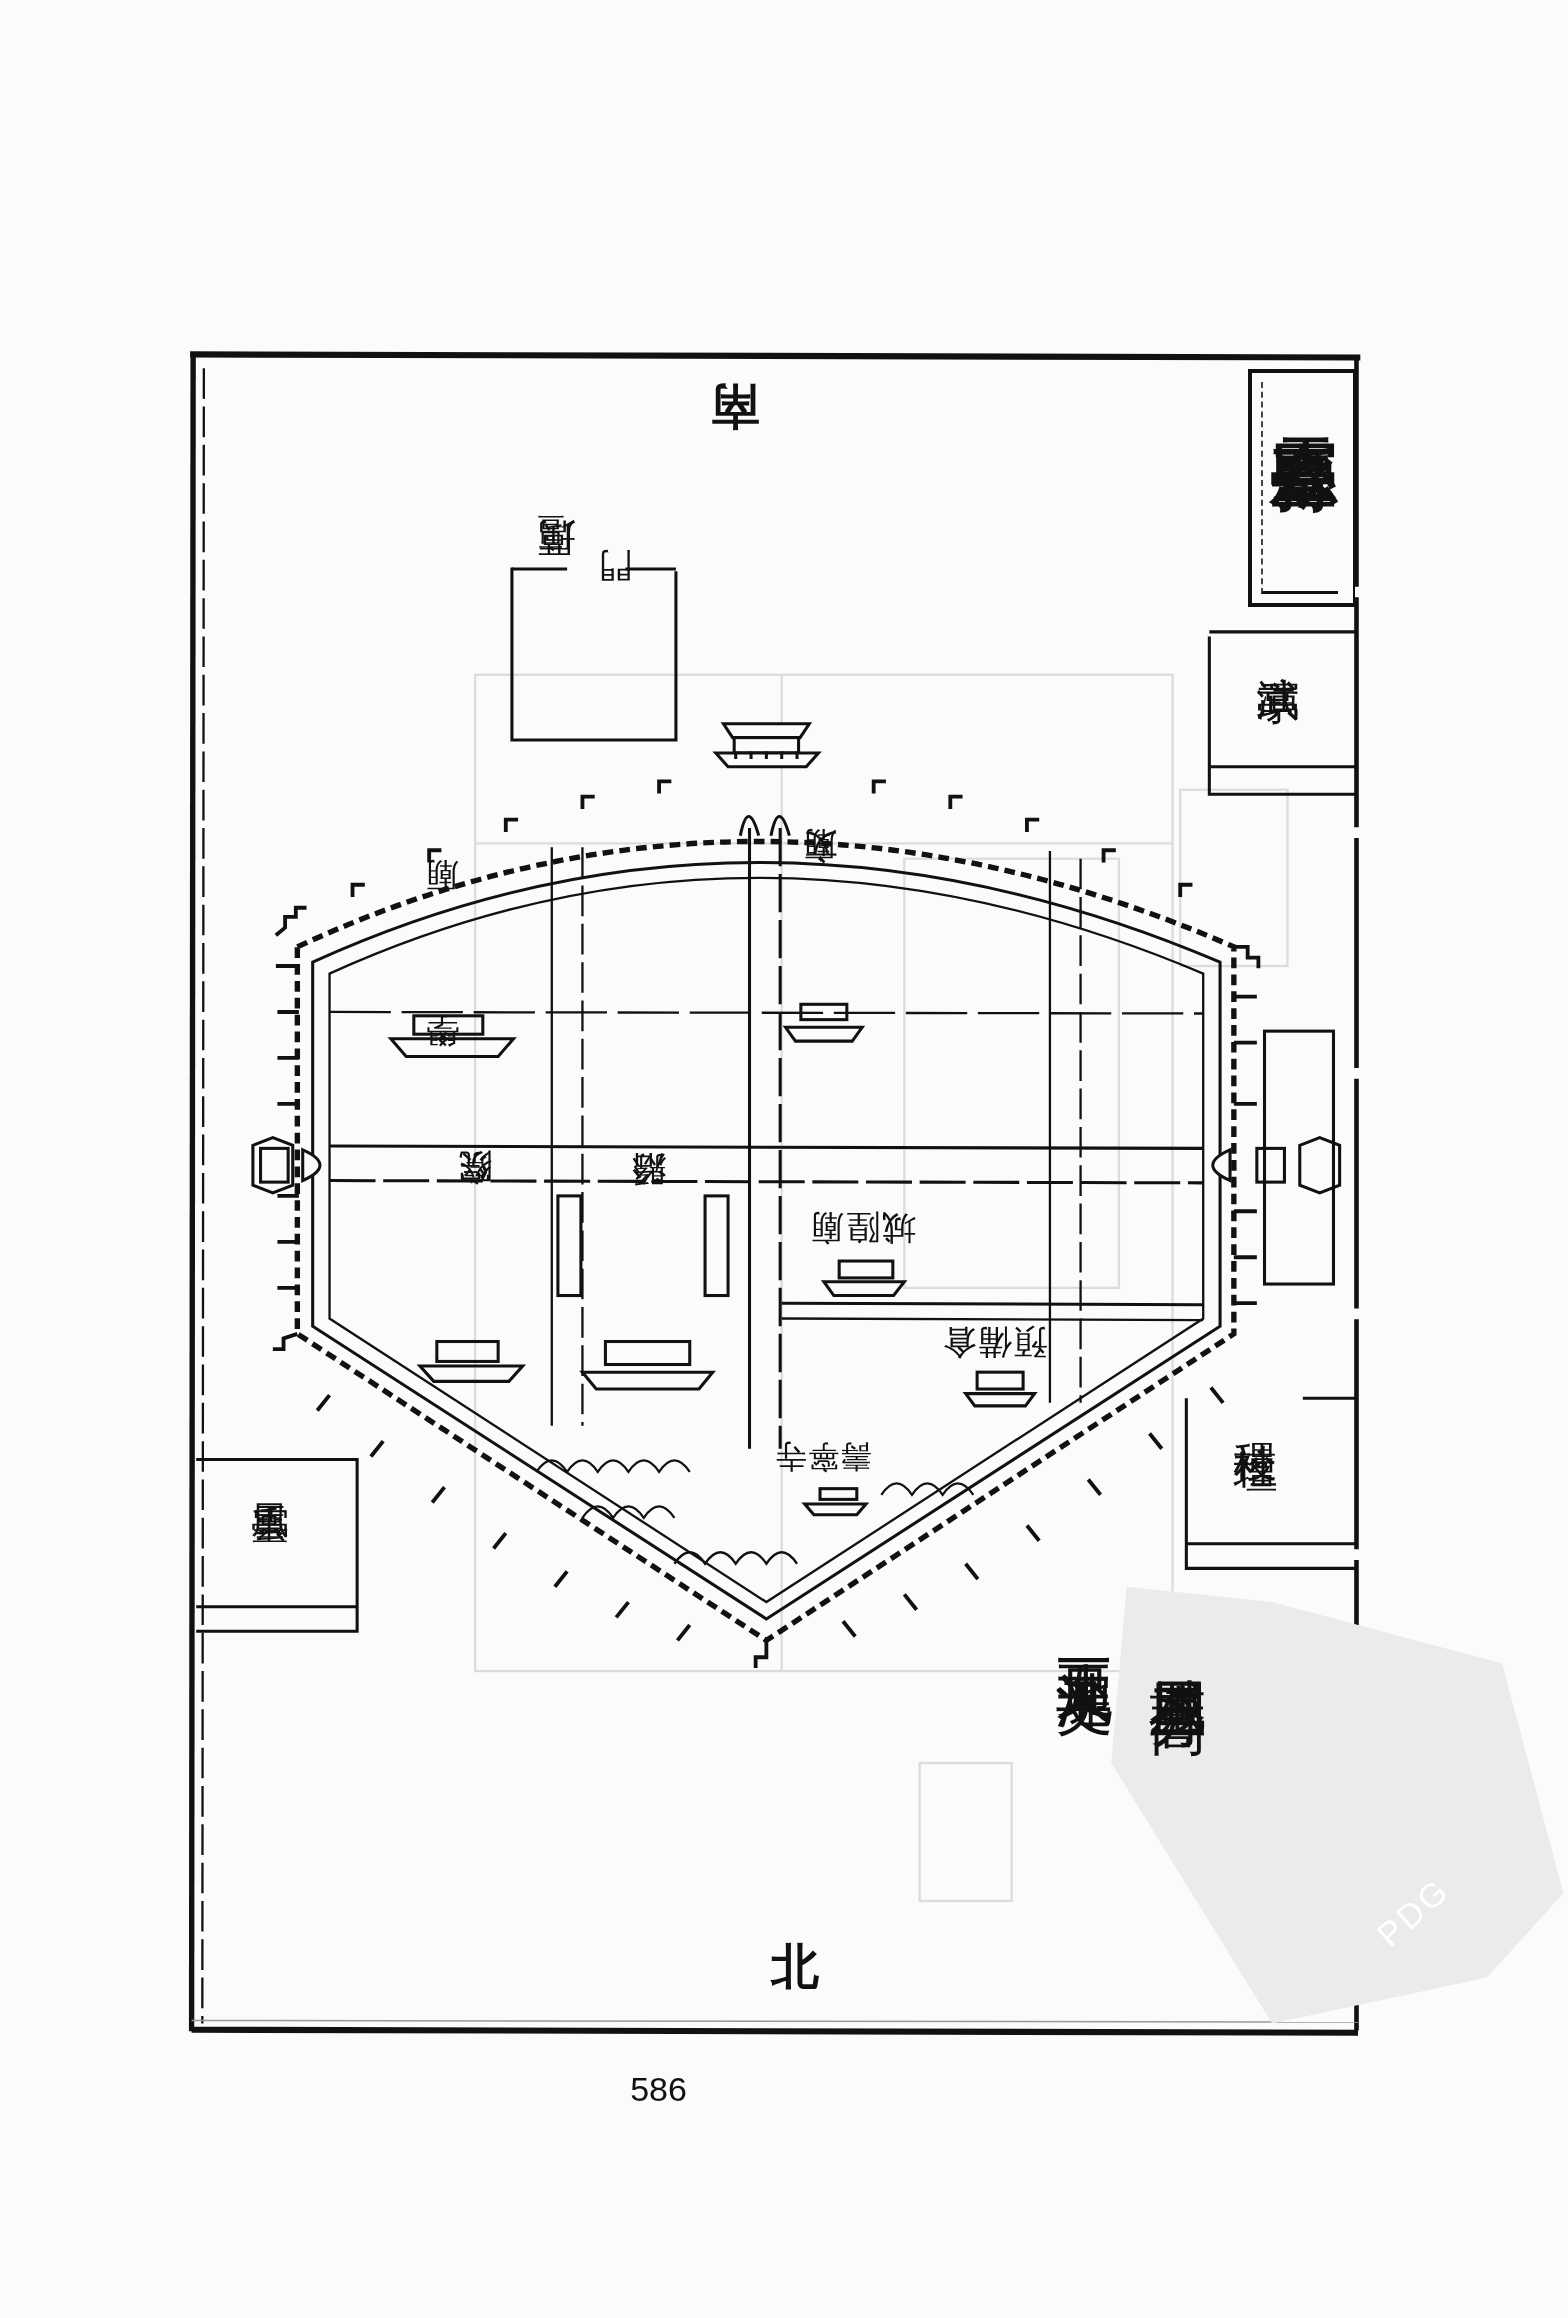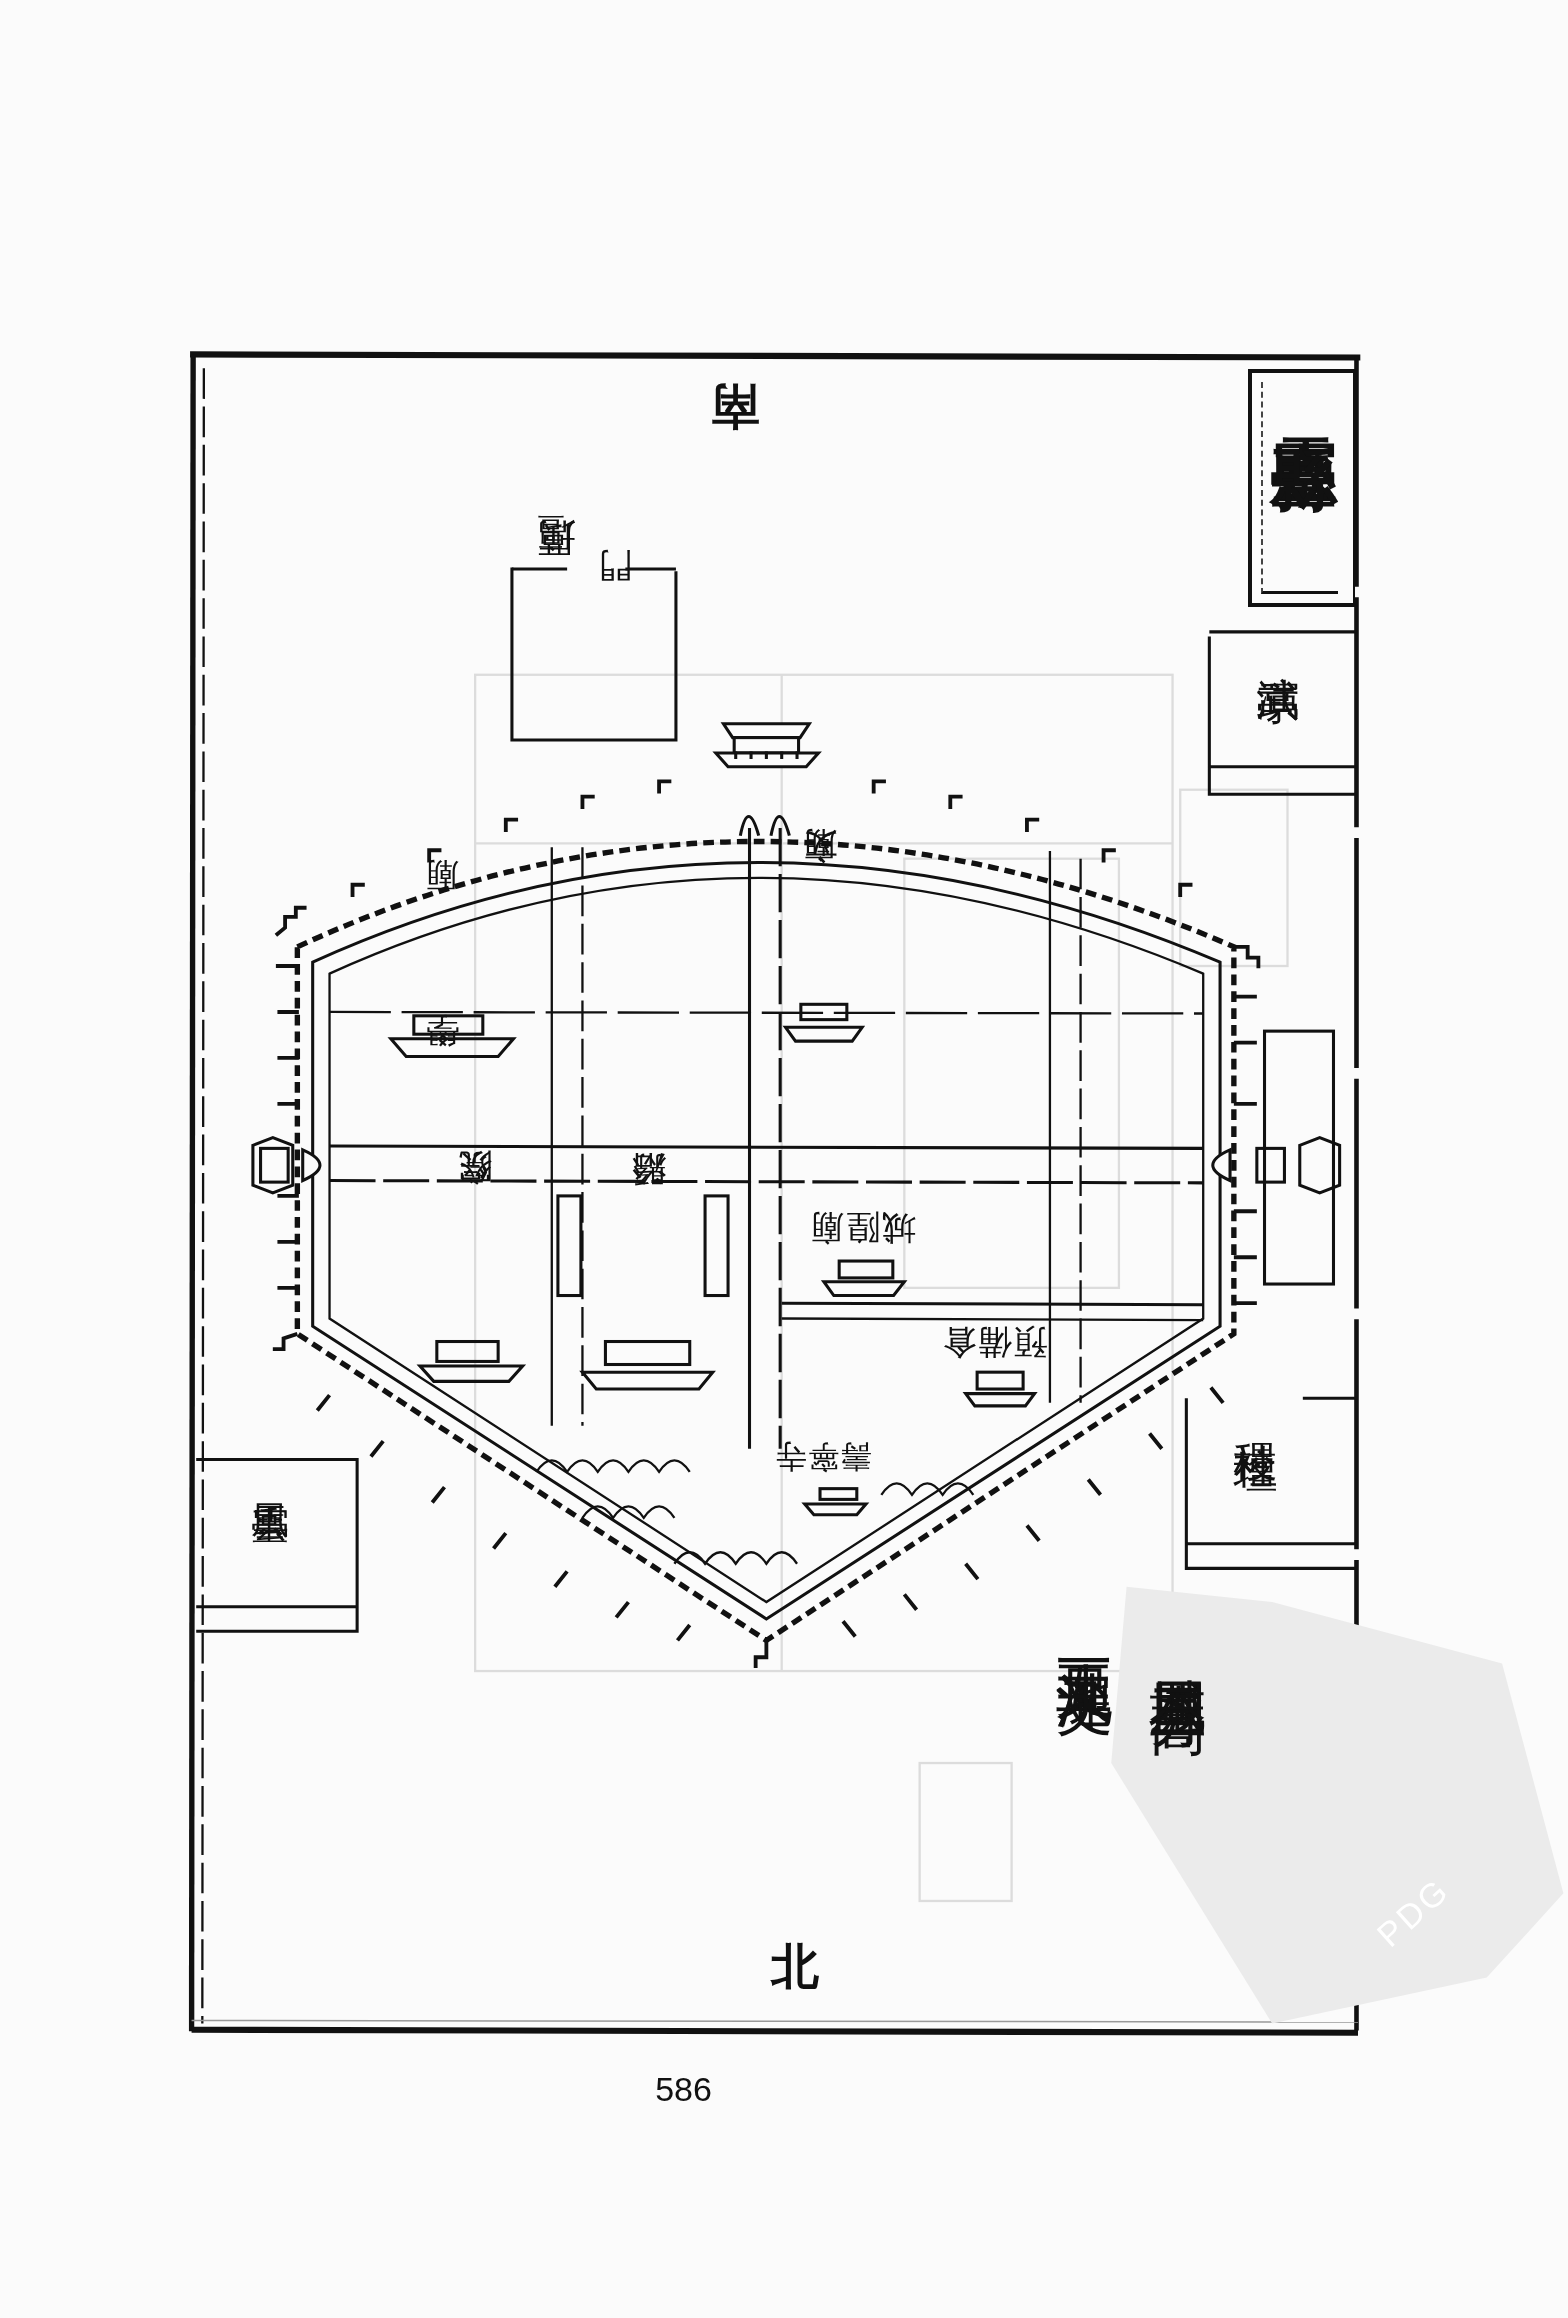--- a/index.html
+++ b/index.html
@@ -28,21 +28,21 @@
       border: 4.6px solid #111; border-right-width: 2.3px;
       box-sizing: border-box;
     }
     .title-inner {
       position: absolute; left: 9.2px; top: 9.2px; right: 15.3px; bottom: 9.2px;
       border-left: 2.3px dashed #444; border-bottom: 3.1px solid #111;
     }
     .title-text { left: 1271px; top: 383px; font-size: 67px; font-weight: bold; letter-spacing: 4.6px; }
     .page-number {
       position: absolute; left: 0; width: 1317px; top: 2070px;
-      text-align: center; font-family: "Liberation Sans", sans-serif; font-size: 34px; color: #111; padding-left: 25px;
+      text-align: center; font-family: "Liberation Sans", sans-serif; font-size: 34px; color: #111;
     }
     .compass { position: absolute; font-size: 48px; font-weight: bold; }
     .wm-text {
       position: absolute; left: 1372px; top: 1893px; transform: rotate(-42deg);
       color: #ffffff; font-family: "Liberation Sans", sans-serif; font-size: 34px; letter-spacing: 3.1px;
     }
     .anno { font-size: 57px; letter-spacing: 3.1px; }
     .bldg-label { font-size: 34px; letter-spacing: 1.5px; }
   </style>
 </head>

